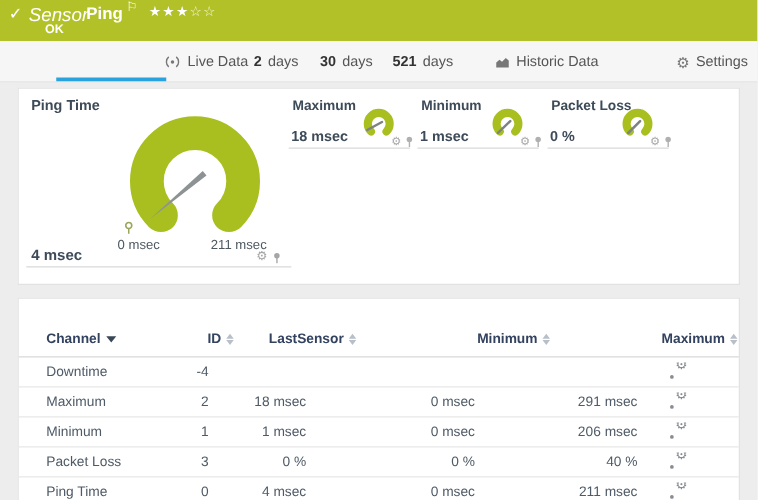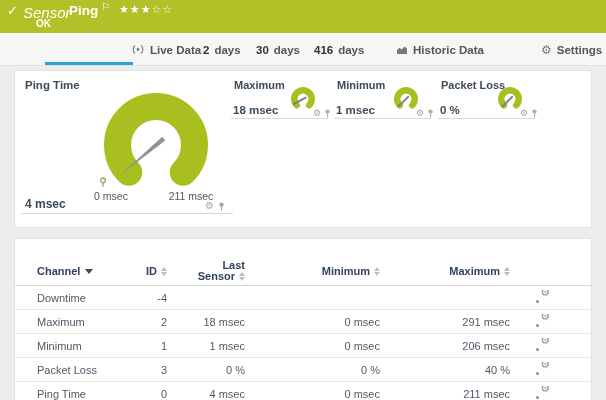--- a/index.html
+++ b/index.html
@@ -11,21 +11,21 @@
   .topbar .check{position:absolute;left:7px;top:3px;font-size:13px;font-weight:700;}
   .topbar .kind{position:absolute;left:23px;top:4px;font-size:15px;font-style:italic;}
   .topbar .title{position:absolute;left:69px;top:3px;font-size:13.5px;font-weight:700;}
   .topbar .flag{position:absolute;left:101px;top:1px;font-size:10px;}
   .topbar .stars{position:absolute;left:119px;top:3px;font-size:11px;letter-spacing:1px;}
   .topbar .stars .empty{opacity:.85;}
   .topbar .status{position:absolute;left:36px;top:18px;font-size:10px;font-weight:700;}
 
   
   .tabbar{position:absolute;top:33px;left:0;width:606px;height:33px;background:#f6f6f6;border-bottom:1px solid #e3e3e3;box-sizing:border-box;}
-  .tab{position:absolute;top:0;height:33px;display:flex;align-items:center;gap:5px;font-size:11.5px;color:#555;cursor:default;font-weight:bold;}
+  .tab{position:absolute;top:0;height:33px;display:flex;align-items:center;gap:5px;font-size:11.5px;color:#555;cursor:default;}
   .tab b{color:#333;}
   .tab.active{color:#333;font-weight:700;margin-top:28px;}
   .tab .ic{display:inline-flex;align-items:center;}
   .tab .gear-glyph{font-size:12px;color:#777;line-height:1;}
   .tab-underline{position:absolute;left:45px;bottom:0;width:88px;height:3px;background:#2aa3dc;}
 
   
   .panel{position:absolute;left:14px;width:578px;background:#fff;border:1px solid #e2e2e2;box-sizing:border-box;}
   .panel.gauges{top:70px;height:158px;}
   .panel.table{top:238px;height:172px;}
@@ -33,24 +33,24 @@
   
   .tile-label{position:absolute;font-size:11.5px;font-weight:700;color:#3d4a58;}
   .tile-value{position:absolute;font-size:11.5px;font-weight:700;color:#3d4a58;}
   .axis-label{position:absolute;font-size:10.5px;color:#4d5860;text-align:center;}
   .tile-rule{position:absolute;height:1px;background:#d9d9d9;}
   .mini-gear{position:absolute;font-size:10px;color:#a6a6a6;line-height:1;}
   .pin-ic{position:absolute;}
 
   
   .grid{display:grid;grid-template-columns:110px 20px 78px 135px 130px 65px 1fr;align-items:center;padding-left:22px;}
-  .thead{margin-top:18px;height:28px;border-bottom:1px solid #d8d8d8;font-size:11px;font-weight:700;color:#32425f;}
+  .thead{margin-top:18px;height:28px;border-bottom:1px solid #d8d8d8;font-size:11px;font-weight:700;color:#32425f;gap:20px;}
   .th{display:flex;align-items:center;}
   .th.r{justify-content:flex-end;text-align:right;}
-  .th .two{display:flex;flex-direction:column;align-items:flex-end;line-height:11px;}
+  .th .two{display:flex;flex-direction:row;line-height:11px;}
   .th .two .ln{display:flex;align-items:center;}
   .tr{height:23px;border-bottom:1px solid #e8e8e8;font-size:11px;color:#4e5a66;}
   .td{overflow:hidden;white-space:nowrap;}
   .td.r{text-align:right;}
   .td.c{text-align:center;}
   .sort{display:inline-flex;flex-direction:column;margin-left:4px;}
   .sort i{display:block;width:0;height:0;border-left:3px solid transparent;border-right:3px solid transparent;}
   .sort .up{border-bottom:4px solid #b8bfc8;margin-bottom:1px;}
   .sort .down{border-top:4px solid #b8bfc8;}
   .tri-down{display:inline-block;width:0;height:0;border-left:4px solid transparent;border-right:4px solid transparent;border-top:5px solid #3a4756;margin-left:5px;}
@@ -93,21 +93,21 @@
     </div>
     <div class="tab" style="left:203px;">
       <b>2</b>
       <span>days</span>
     </div>
     <div class="tab" style="left:256px;">
       <b>30</b>
       <span>days</span>
     </div>
     <div class="tab" style="left:314px;">
-      <b>416</b>
+      <b>521</b>
       <span>days</span>
     </div>
     <div class="tab" style="left:396px;">
       <span class="ic">
         <svg width="12" height="10" viewBox="0 0 12 10">
             <path d="M1 9 V5 l2.6-2.2 2 1.6 3-3 2.4 2 V9 Z" fill="#777"></path>
           </svg>
       </span>
       <span>Historic Data</span>
     </div>

